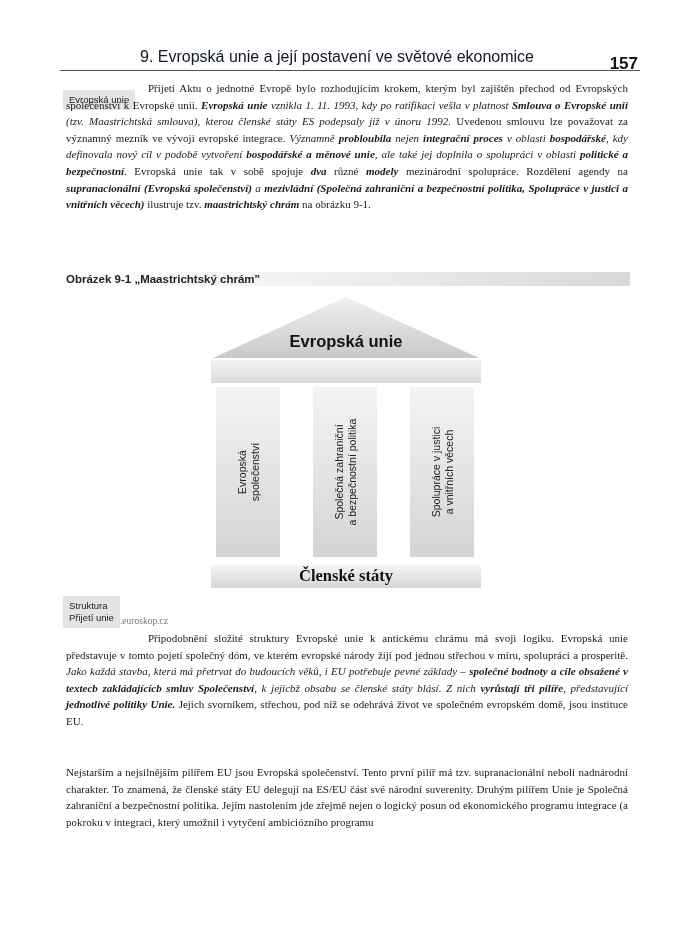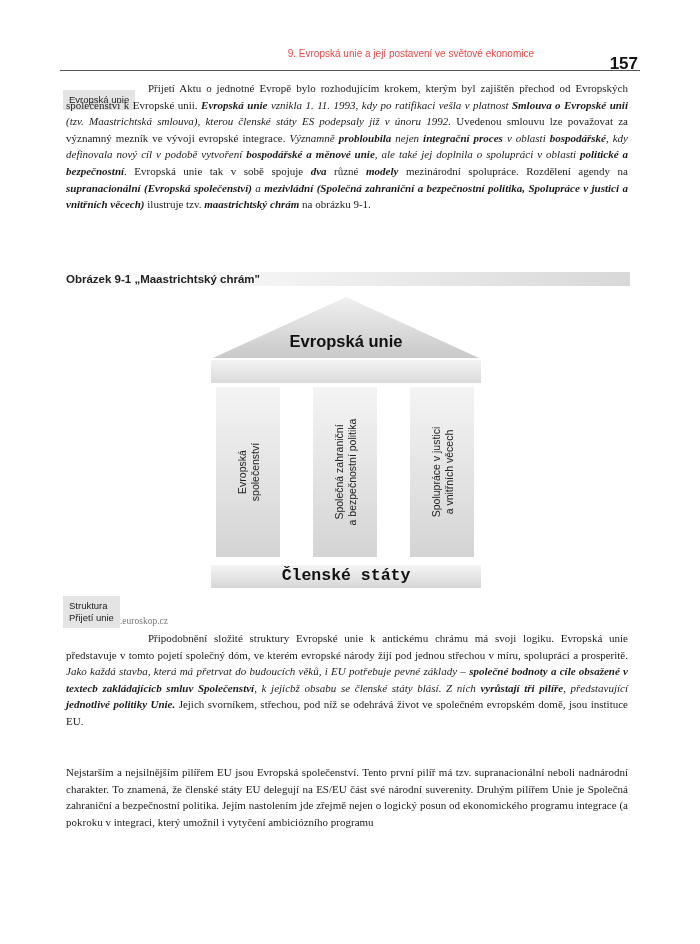--- a/index.html
+++ b/index.html
@@ -1,33 +1,33 @@
 <!DOCTYPE html>
 <html><head>
 <meta charset="utf-8">
 <style>
   html, body { margin: 0; padding: 0; background: #ffffff; }
   body { width: 700px; height: 944px; position: relative; overflow: hidden; font-family: "Liberation Serif", serif; color: #1a1a1a; }
   .running-head { position: absolute; left: 60px; right: 60px; top: 44px; height: 26px; border-bottom: 1px solid #555; }
-  .rh-title { position: absolute; right: 106px; top: 4px; font-family: "Liberation Sans", sans-serif; font-size: 10px; color: #ef4444; }
+  .rh-title { position: absolute; right: 106px; top: 4px; font-family: "Liberation Sans", sans-serif; font-size: 16px; color: #0f172a; }
   .rh-page { position: absolute; right: 2px; top: 2px; font-family: "Liberation Sans", sans-serif; font-weight: bold; font-size: 17px; color: #111; margin-top: 8px; }
   .margin-label { position: absolute; left: 63px; background: #e4e4e4; font-family: "Liberation Sans", sans-serif; font-size: 9.5px; color: #222; padding: 4px 6px; line-height: 12px; }
   .para { position: absolute; left: 66px; width: 562px; font-size: 11px; line-height: 16.6px; text-align: justify; }
   .para .indent { display: inline-block; width: 82px; }
   .bi { font-weight: bold; font-style: italic; }
   .it { font-style: italic; }
   .fig-caption { position: absolute; left: 66px; top: 272px; width: 564px; height: 14px; background: linear-gradient(to right, #ffffff 0%, #f2f2f2 40%, #d8d8d8 100%); font-family: "Liberation Sans", sans-serif; font-weight: bold; font-size: 11.5px; line-height: 14px; color: #222; }
   .temple { position: absolute; left: 211px; top: 295px; width: 270px; height: 300px; }
   .roof { position: absolute; left: 0; top: 0; width: 270px; height: 65px; }
   .roof-text { position: absolute; left: 0; width: 270px; top: 37px; text-align: center; font-family: "Liberation Sans", sans-serif; font-weight: bold; font-size: 16.5px; color: #111; }
   .beam { position: absolute; left: 0; top: 65px; width: 270px; height: 23px; background: linear-gradient(to bottom, #f3f3f3, #dadada); }
   .pillar { position: absolute; top: 92px; width: 64px; height: 170px; background: linear-gradient(to bottom, #f4f4f4, #d4d4d4); }
   .pillar-text { position: absolute; left: 50%; top: 50%; width: 170px; transform: translate(-50%, -50%) rotate(-90deg); text-align: center; font-family: "Liberation Sans", sans-serif; font-size: 10.5px; line-height: 12.5px; color: #222; }
   .base { position: absolute; left: 0; top: 270px; width: 270px; height: 23px; background: linear-gradient(to bottom, #f5f5f5, #d6d6d6); }
-  .base-text { position: absolute; left: 0; width: 270px; top: 1px; text-align: center; font-family: Liberation Mono, monospace; font-weight: bold; font-size: 16.5px; color: #111; }
+  .base-text { position: absolute; left: 0; width: 270px; top: 1px; text-align: center; font-family: Liberation Serif, serif; font-weight: bold; font-size: 16.5px; color: #111; }
   .source { position: absolute; left: 66px; top: 616px; font-family: Liberation Serif, serif; font-size: 9.5px; color: #777; }
 </style>
 </head>
 <body>
 
 <div class="running-head">
   <span class="rh-title">9. Evropská unie a její postavení ve světové ekonomice</span>
   <span class="rh-page">157</span>
 </div>
 

